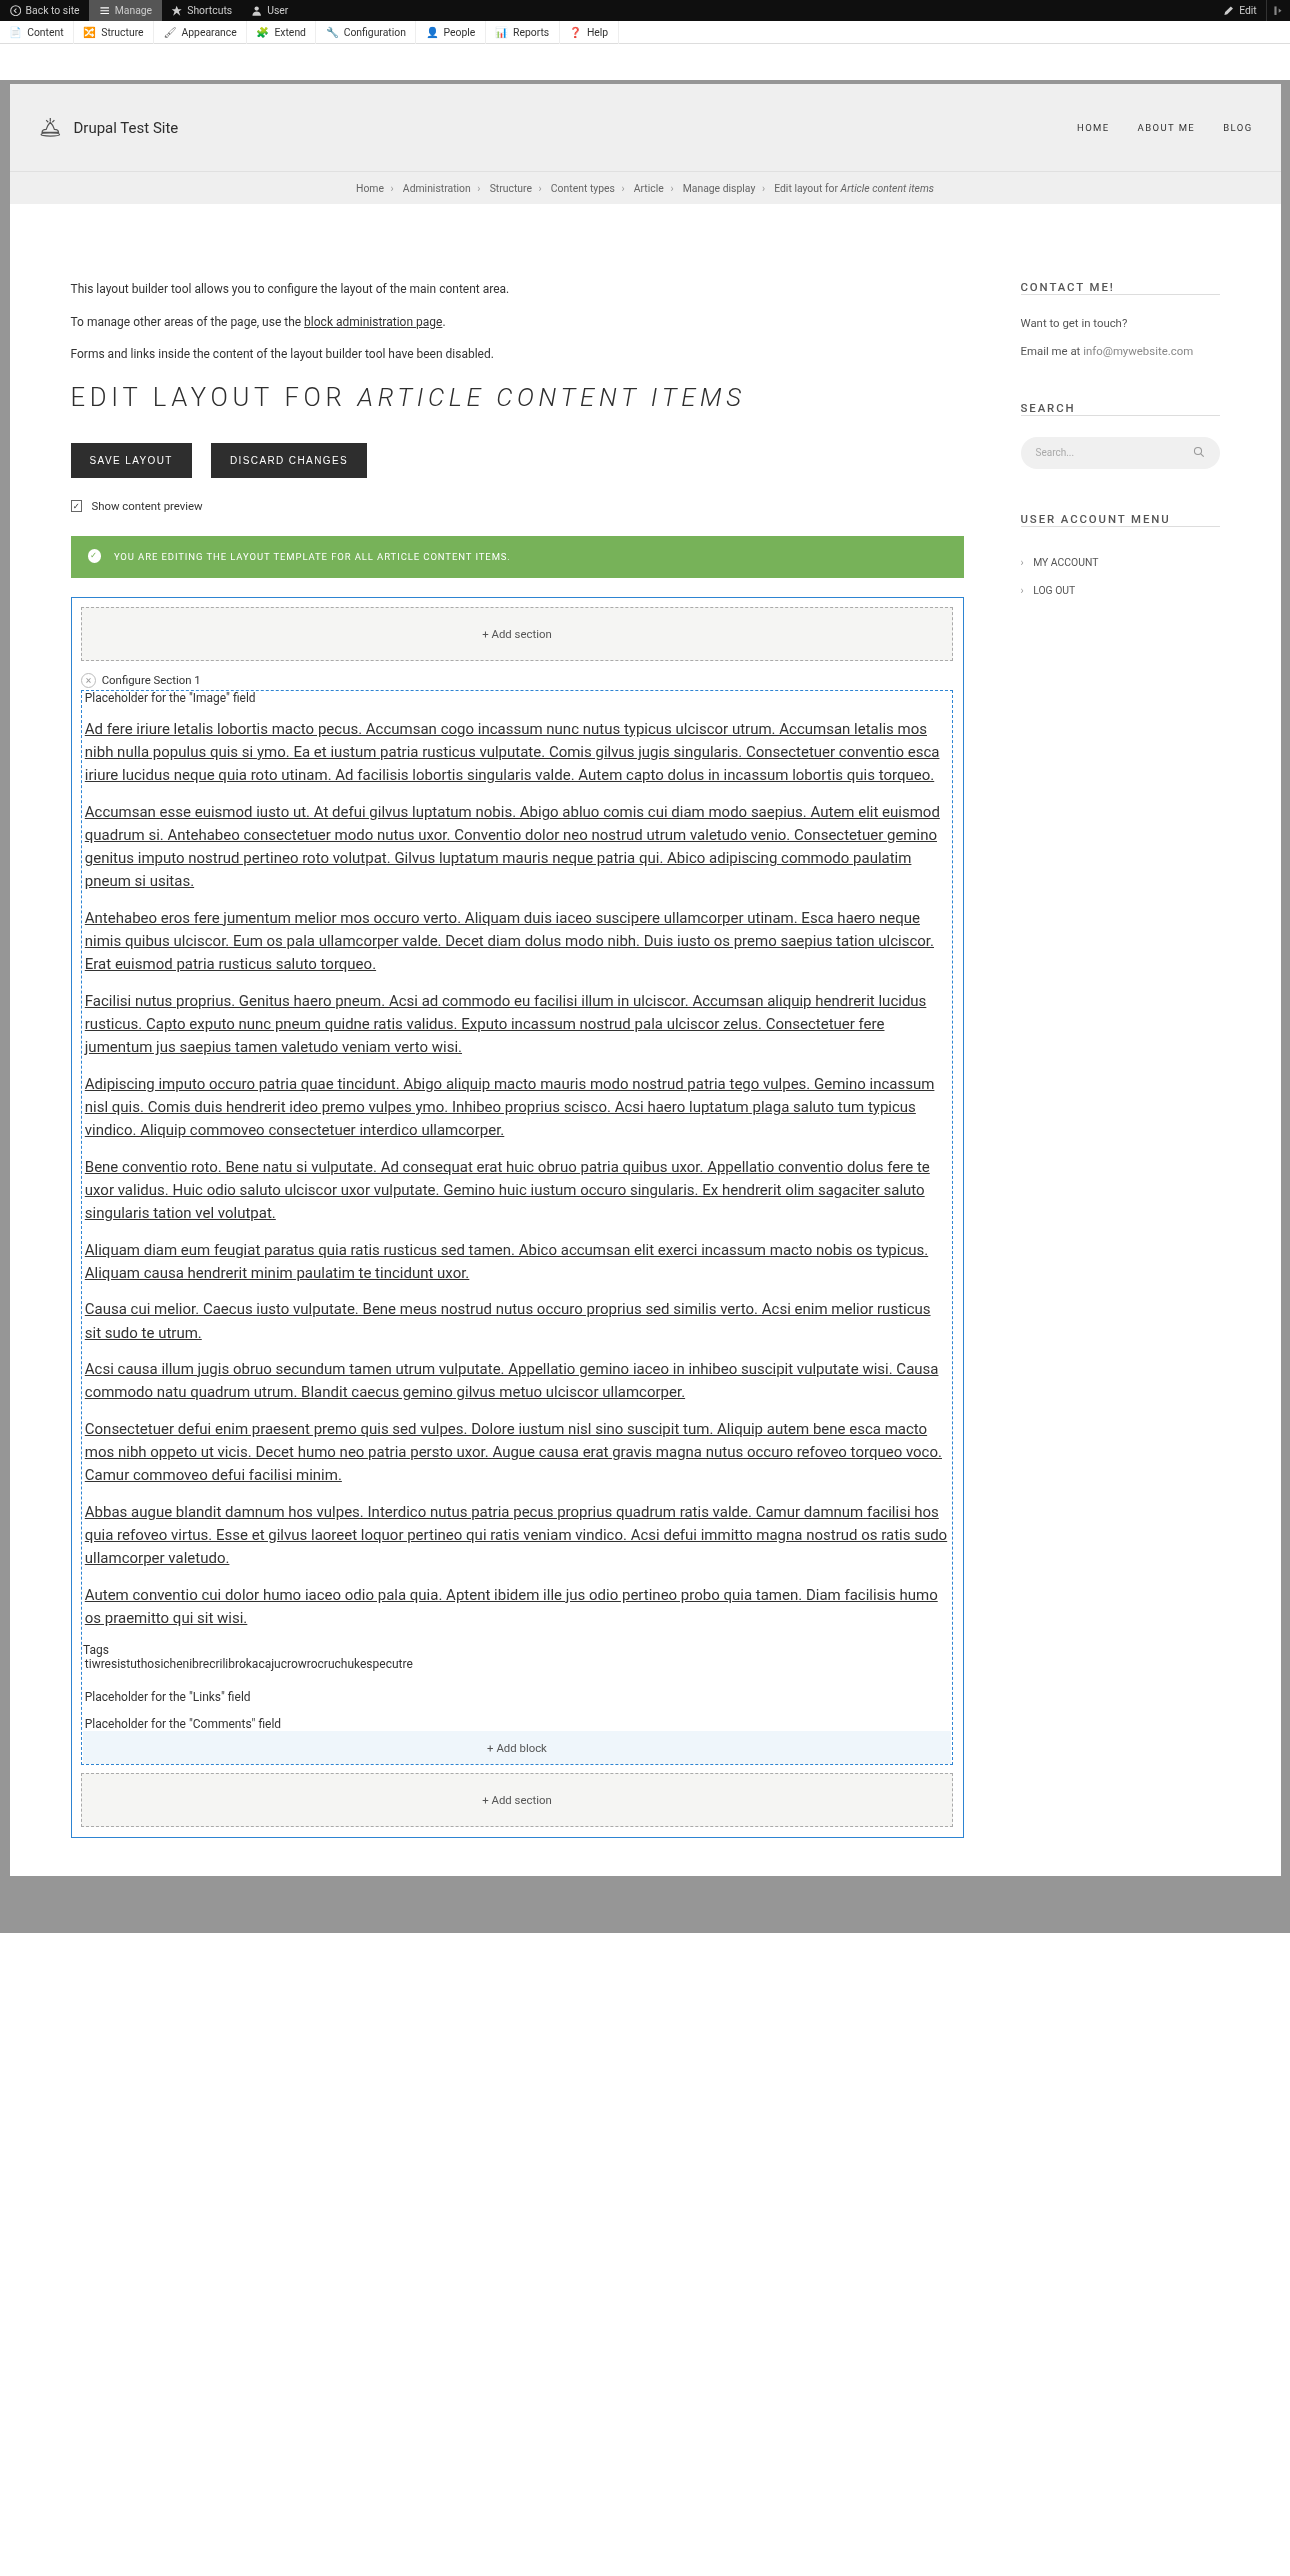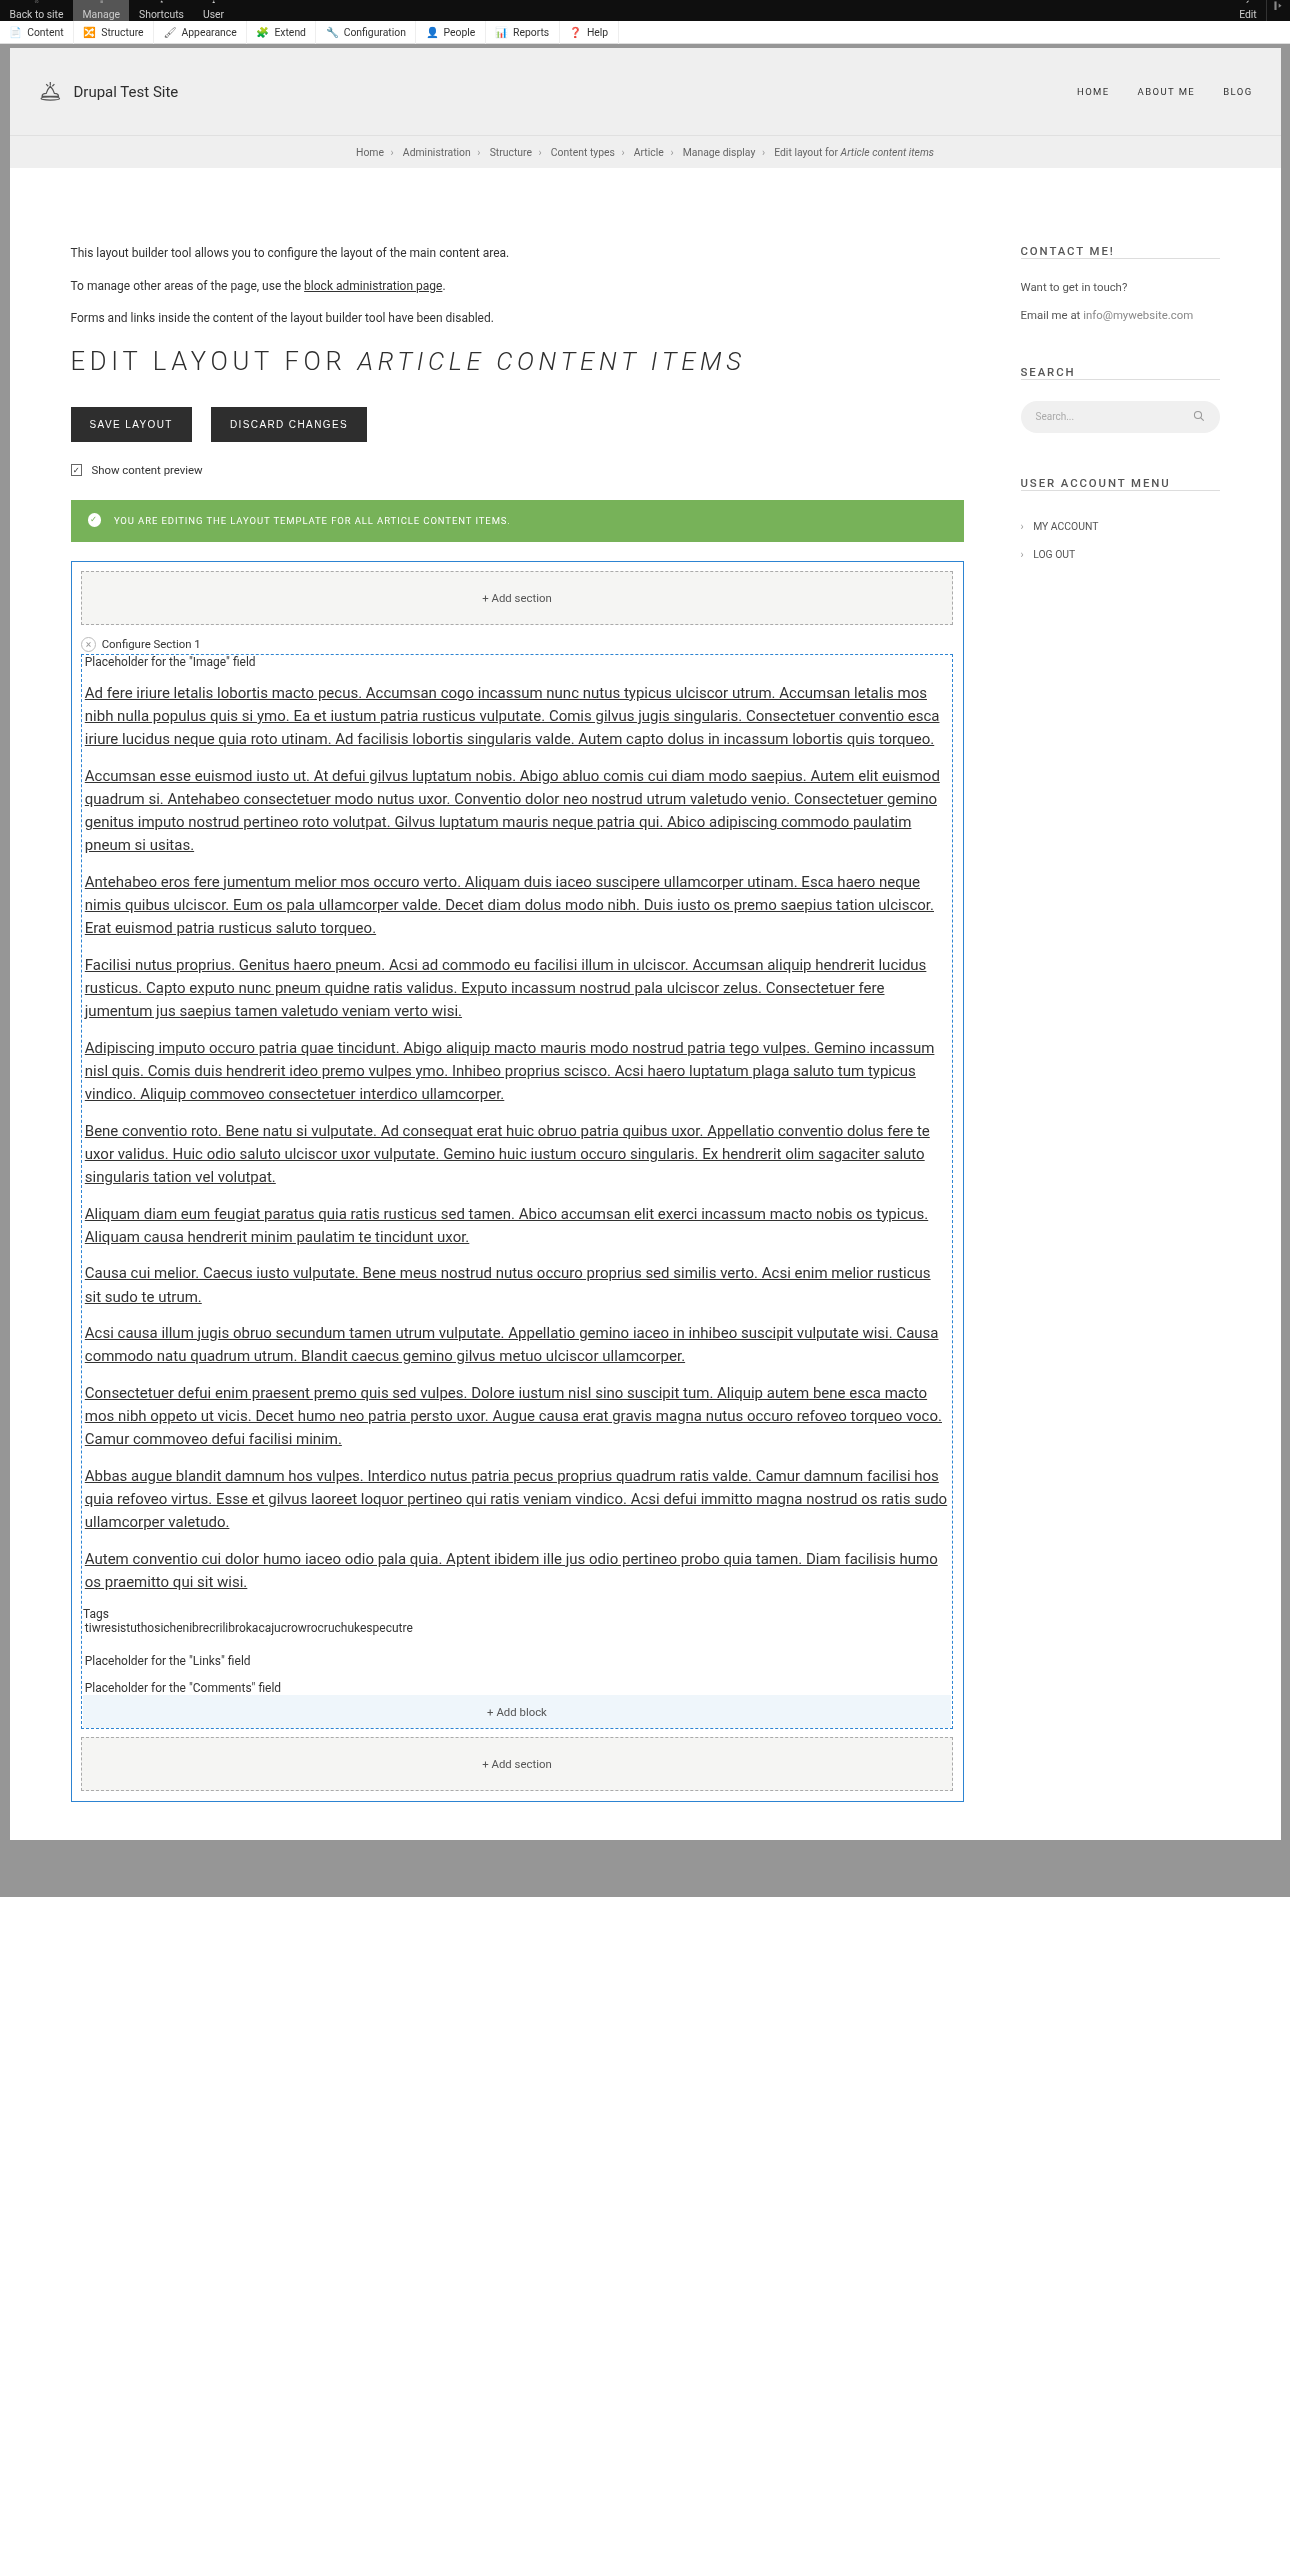--- a/index.html
+++ b/index.html
@@ -1,31 +1,31 @@
 <!DOCTYPE html>
 <html style="font-size:15px"><head>
 <meta charset="utf-8">
 <style>
 * { margin: 0; padding: 0; box-sizing: border-box; }
 body { font-family: -apple-system, BlinkMacSystemFont, "Segoe UI", Roboto, sans-serif; background: #fff; font-size: 13.2px; color: #333; }
 
 
 .toolbar-top { background: #0f0f0f; height: 21px; display: flex; align-items: center; color: #ccc; font-size: 10.4px; }
-.toolbar-top .item { padding: 0 9.5px; height: 21px; display: inline-flex; align-items: center; gap: 4.7px; cursor: pointer; flex-direction: column; }
+.toolbar-top .item { padding: 0 9.5px; height: 21px; display: inline-flex; align-items: center; gap: 4.7px; cursor: pointer; }
 .toolbar-top .item.active { background: #555; }
 .toolbar-top .spacer { flex: 1; }
 .toolbar-top .icon { width: 11.4px; height: 11.4px; display: inline-block; }
 
 
 .toolbar-sub { background: #fff; height: 23px; display: flex; align-items: center; font-size: 10.4px; border-bottom: 0.9px solid #ddd; }
 .toolbar-sub .item { padding: 0 9.5px; height: 23px; display: inline-flex; align-items: center; gap: 4.7px; cursor: pointer; border-right: 0.9px solid #eee; }
 .toolbar-sub .icon { font-size: 10.4px; color: #666; }
 
 
-.page-wrap { background: #969696; padding: 3.8px 9.5px 57px 9.5px; }
+.page-wrap { background: #969696; padding: 3.8px 9.5px 57px 9.5px; margin-top: 36px; }
 .page-inner { background: #fff; }
 
 
 .site-header { background: #efefef; padding: 30px 28px; display: flex; align-items: center; }
 .logo { margin-right: 11.4px; }
 .site-title { font-size: 15px; color: #2e2e2e; font-weight: 400; }
 .nav-links { margin-left: auto; display: flex; gap: 28px; font-size: 9.5px; letter-spacing: 1.4px; color: #333; }
 .nav-links span { cursor: pointer; }
 
 

